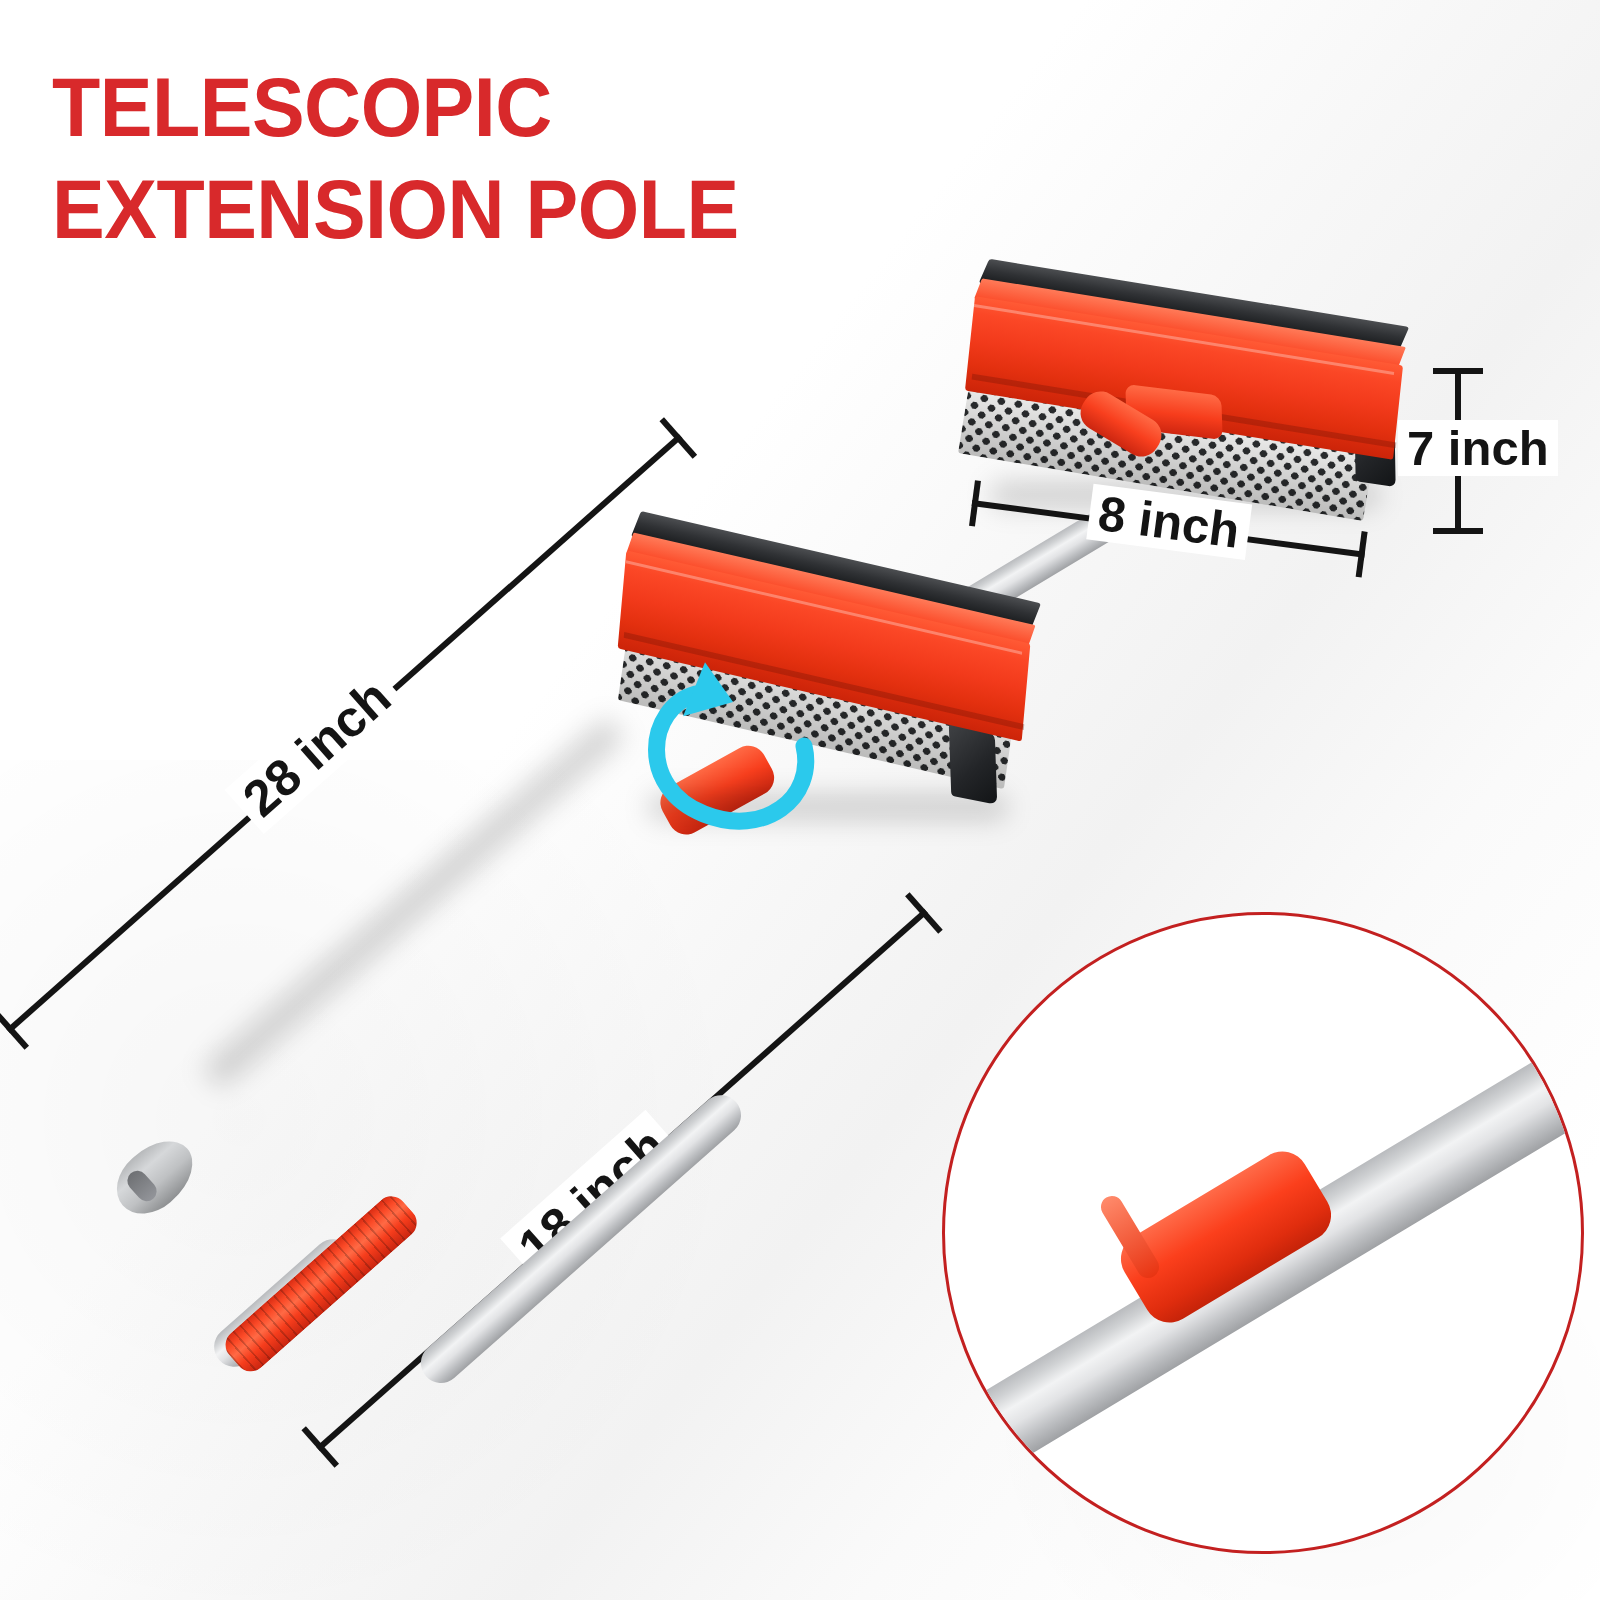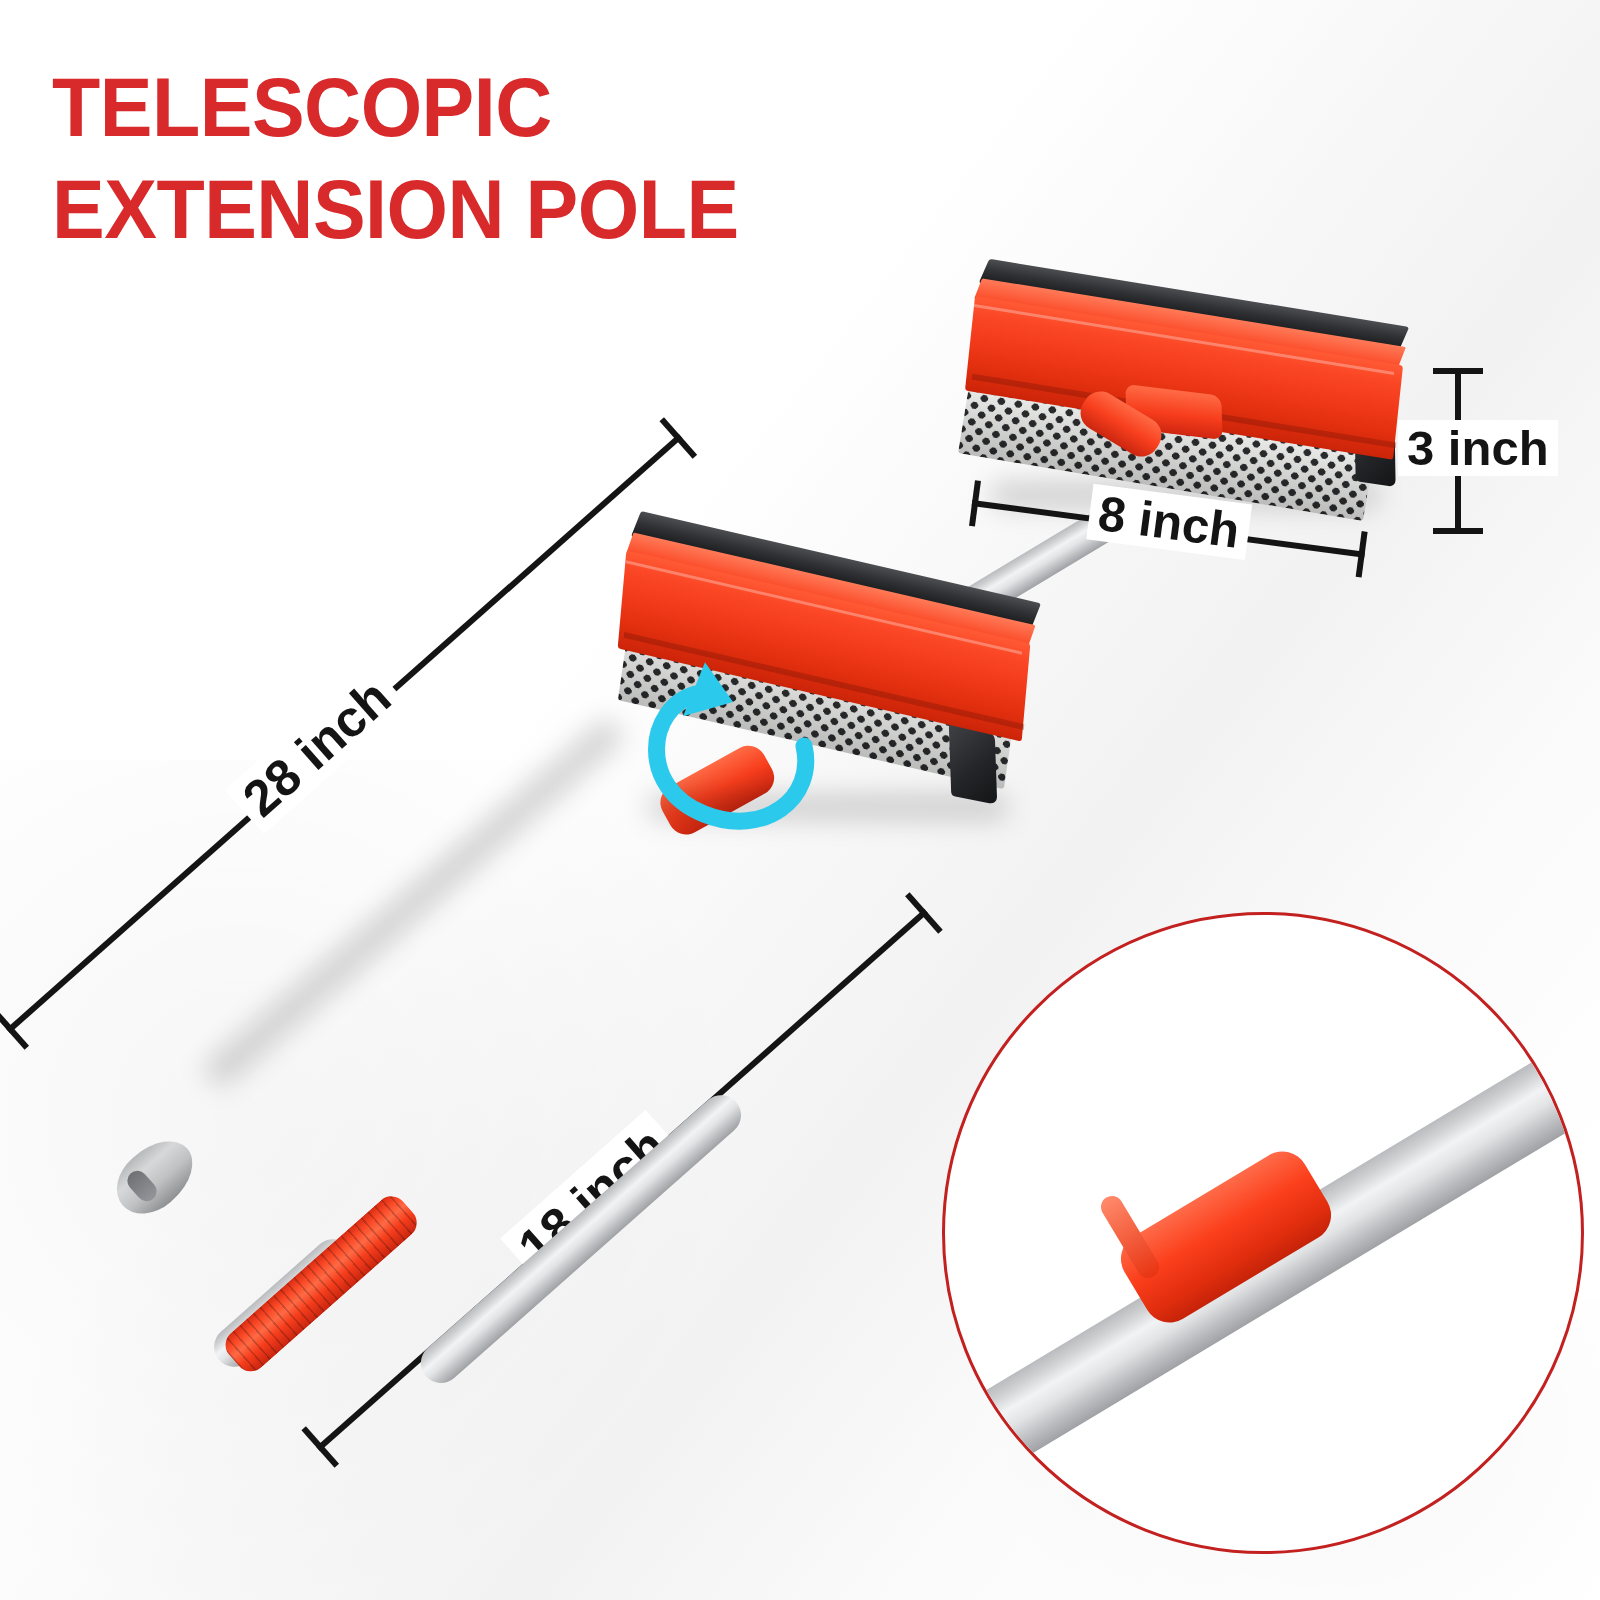--- a/index.html
+++ b/index.html
@@ -235,21 +235,21 @@
 
     <div class="pole" style="left:-66px; top:210px; width:230px; height:34px;
                 transform: rotate(-31deg); transform-origin: right center;"></div>
   </div>
 
   <div class="dim" style="left:1455px; top:368px; width:6px; height:166px;">
     <div class="dim-cap" style="left:-22px; top:0; width:50px; height:6px;"></div>
     <div class="dim-line" style="left:0; top:0; width:6px; height:166px;"></div>
     <div class="dim-cap" style="left:-22px; top:160px; width:50px; height:6px;"></div>
   </div>
-  <div class="dim-label" style="left:1398px; top:420px; font-size:49px;">3 inch</div>
+  <div class="dim-label" style="left:1398px; top:420px; font-size:49px;">7 inch</div>
 
   <div class="dim" style="left:972px; top:500px; width:396px; height:6px; transform: rotate(7.5deg);">
     <div class="dim-cap" style="left:0; top:-20px; width:6px; height:46px;"></div>
     <div class="dim-line" style="left:0; top:0; width:396px; height:6px;"></div>
     <div class="dim-cap" style="left:390px; top:-20px; width:6px; height:46px;"></div>
     <div class="dim-label" style="left:118px; top:-32px; font-size:49px;">8 inch</div>
   </div>
 
   <div class="dim" style="left:8px; top:1028px; width:898px; height:6px; transform: rotate(-41.5deg);">
     <div class="dim-cap" style="left:0; top:-22px; width:6px; height:50px;"></div>

